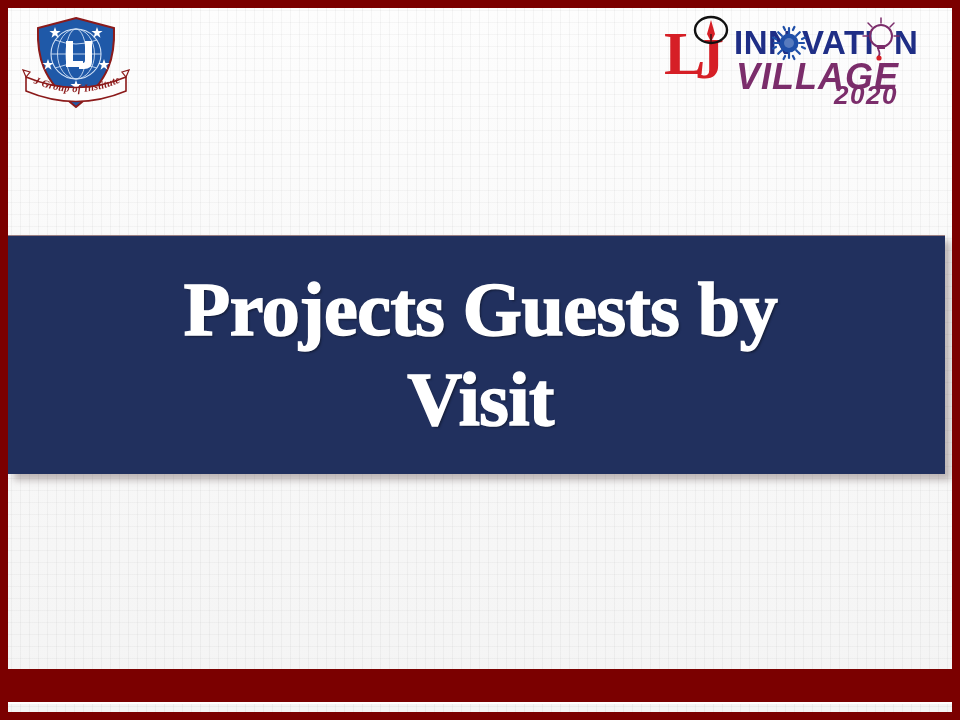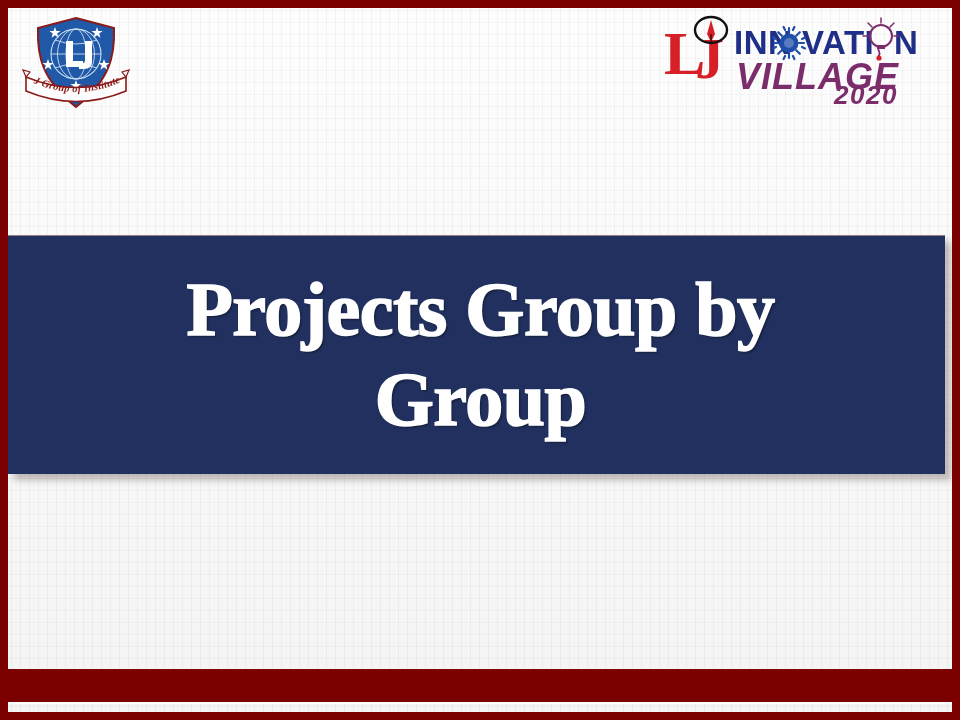--- a/index.html
+++ b/index.html
@@ -197,22 +197,22 @@
         </g>
 
         <text x="74" y="73" font-family="Liberation Sans, sans-serif" font-size="36" font-weight="bold" font-style="italic" fill="#7B2D6B" letter-spacing="1" transform="scale(1,1.05)">VILLAGE</text>
 
         <text x="172" y="92" font-family="Liberation Sans, sans-serif" font-size="26" font-weight="bold" font-style="italic" fill="#7B2D6B" letter-spacing="1.5">2020</text>
       </svg>
     </div>
 
     <div class="title-banner">
       <h1 class="title-text">
-        <span>Projects Group by</span>
+        <span>Projects Guests by</span>
         <br>
-        <span>Group</span>
+        <span>Visit</span>
       </h1>
     </div>
 
     <div class="bottom-bar"></div>
 
   </div>
 </div>
 
 </body></html>

